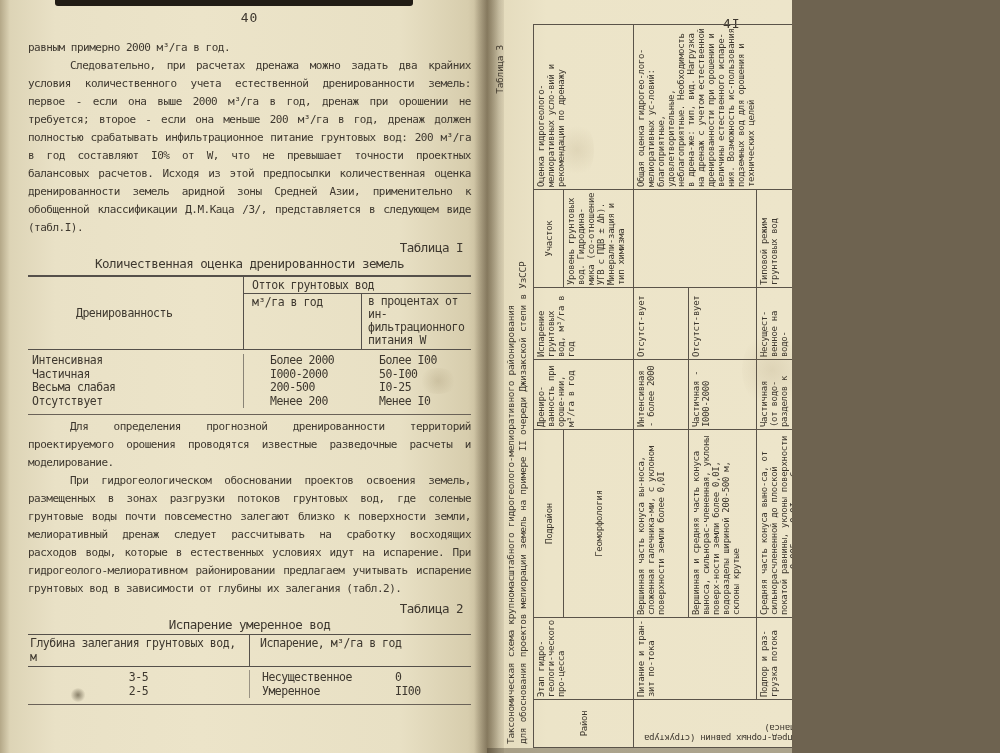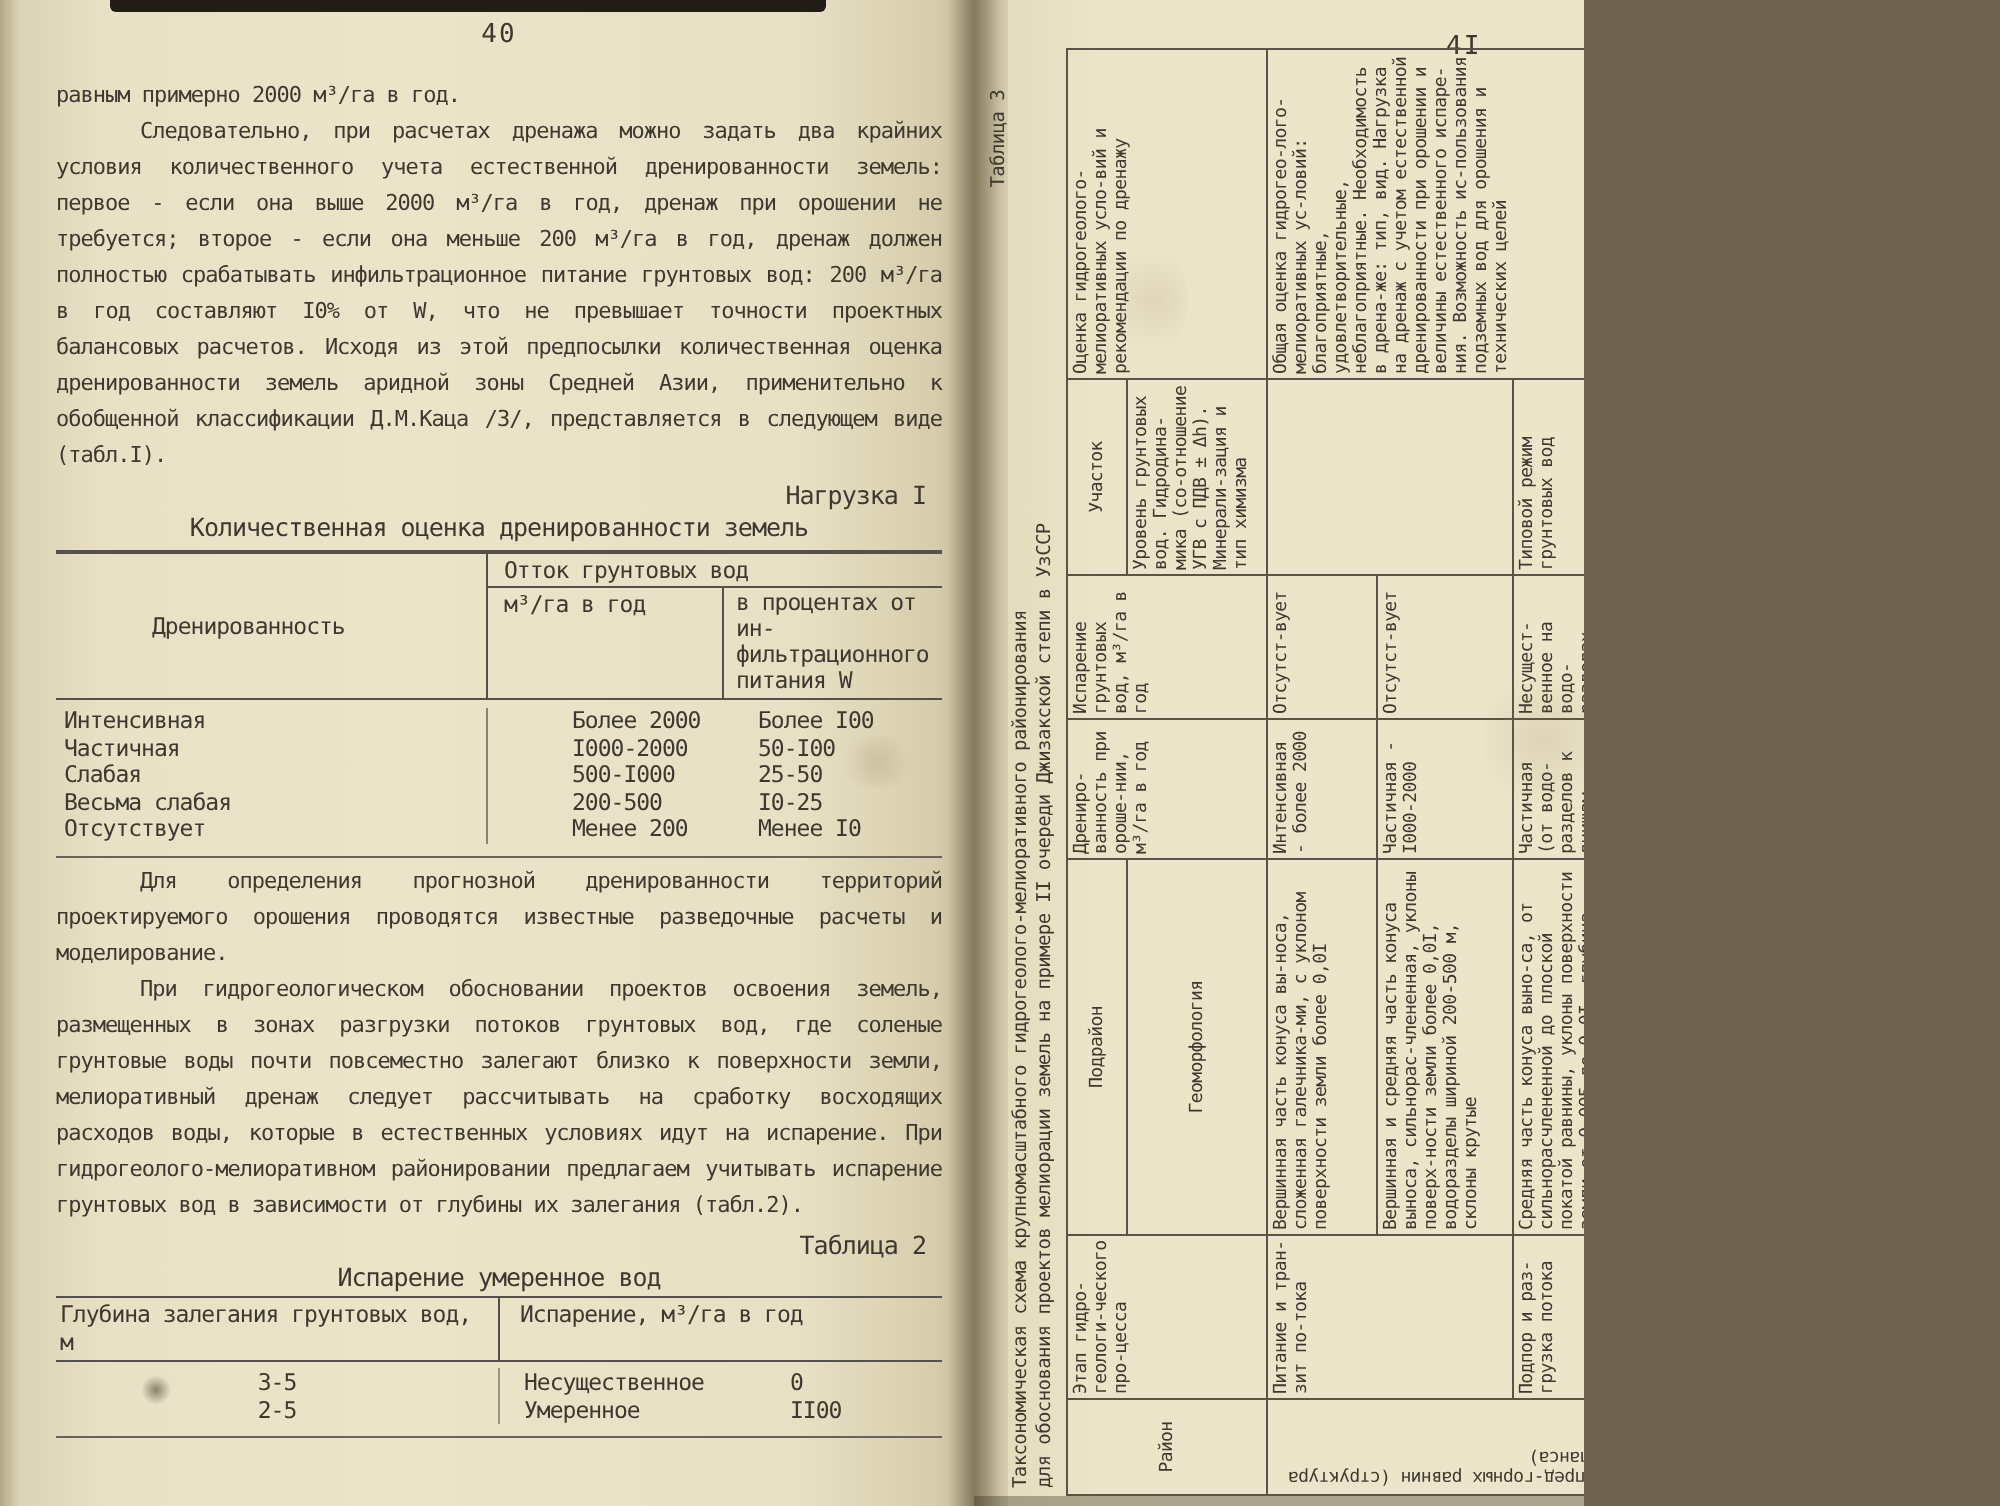--- a/index.html
+++ b/index.html
@@ -26,21 +26,21 @@
   .t1-head { display:flex; border-bottom:1.5px solid #55504a; }
   .t1-c1 { width:215px; display:flex; align-items:center; padding-left:48px; box-sizing:border-box; }
   .t1-right { flex:1; border-left:1px solid #55504a; }
   .t1-group { padding:1px 0 1px 8px; border-bottom:1px solid #55504a; }
   .t1-subs { display:flex; }
   .t1-s1 { width:118px; padding:1px 0 2px 8px; box-sizing:border-box; border-right:1px solid #55504a; }
   .t1-s2 { flex:1; padding:1px 4px 2px 6px; line-height:13px; }
   .t1-body { padding:4px 0 6px 0; }
   .t1-row { display:flex; line-height:13.5px; }
   .t1-row .n { width:215px; padding-left:4px; box-sizing:border-box; }
-  .t1-row .v1 { width:118px; padding-left:42px; box-sizing:border-box; border-left:1px solid rgba(85,80,74,.65); }
+  .t1-row .v1 { width:118px; padding-left:26px; box-sizing:border-box; border-left:1px solid rgba(85,80,74,.65); }
   .t1-row .v2 { flex:1; padding-left:18px; }
 
   
   .t2 { margin-top:2px; border-top:1.5px solid #55504a; border-bottom:1.5px solid #6a6258; font-size:11.5px; letter-spacing:-0.5px; }
   .t2-head { display:flex; border-bottom:1.5px solid #55504a; }
   .t2-h1 { width:222px; padding:1px 6px 2px 2px; box-sizing:border-box; border-right:1px solid #55504a; line-height:14px; }
   .t2-h2 { flex:1; padding:1px 0 2px 10px; }
   .t2-body { padding:3px 0 6px 0; }
   .t2-row { display:flex; line-height:14px; }
   .t2-row .d { width:222px; text-align:center; box-sizing:border-box; border-right:1px solid rgba(85,80,74,.55); }
@@ -92,21 +92,21 @@
 <body>
 
 <div class="scan">
 
   <div class="page-left">
     <div class="pnum-left">40</div>
 
     <p class="body-text p0">равным примерно 2000 м³/га в год.</p>
     <p class="body-text indent">Следовательно, при расчетах дренажа можно задать два крайних условия количественного учета естественной дренированности земель: первое - если она выше 2000 м³/га в год, дренаж при орошении не требуется; второе - если она меньше 200 м³/га в год, дренаж должен полностью срабатывать инфильтрационное питание грунтовых вод: 200 м³/га в год составляют I0% от W, что не превышает точности проектных балансовых расчетов. Исходя из этой предпосылки количественная оценка дренированности земель аридной зоны Средней Азии, применительно к обобщенной классификации Д.М.Каца /3/, представляется в следующем виде (табл.I).</p>
 
-    <div class="cap">Нагрузка I</div>
+    <div class="cap">Таблица I</div>
     <div class="ttitle">Количественная оценка дренированности земель</div>
 
     <div class="t1">
       <div class="t1-head">
         <div class="t1-c1">Дренированность</div>
         <div class="t1-right">
           <div class="t1-group">Отток грунтовых вод</div>
           <div class="t1-subs">
             <div class="t1-s1">м³/га в год</div>
             <div class="t1-s2">в процентах от ин-фильтрационного питания W</div>
@@ -116,25 +116,20 @@
       <div class="t1-body">
         <div class="t1-row">
           <span class="n">Интенсивная</span>
           <span class="v1">Более 2000</span>
           <span class="v2">Более I00</span>
         </div>
         <div class="t1-row">
           <span class="n">Частичная</span>
           <span class="v1">I000-2000</span>
           <span class="v2">50-I00</span>
-        </div>
-        <div class="t1-row">
-          <span class="n">Слабая</span>
-          <span class="v1">500-I000</span>
-          <span class="v2">25-50</span>
         </div>
         <div class="t1-row">
           <span class="n">Весьма слабая</span>
           <span class="v1">200-500</span>
           <span class="v2">I0-25</span>
         </div>
         <div class="t1-row">
           <span class="n">Отсутствует</span>
           <span class="v1">Менее 200</span>
           <span class="v2">Менее I0</span>

